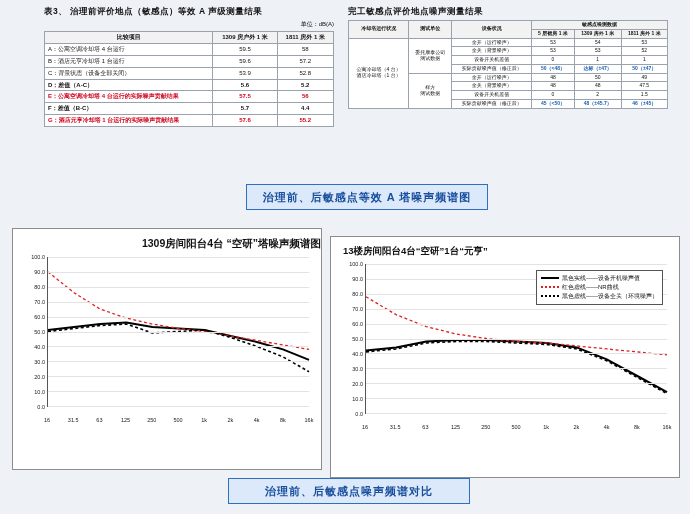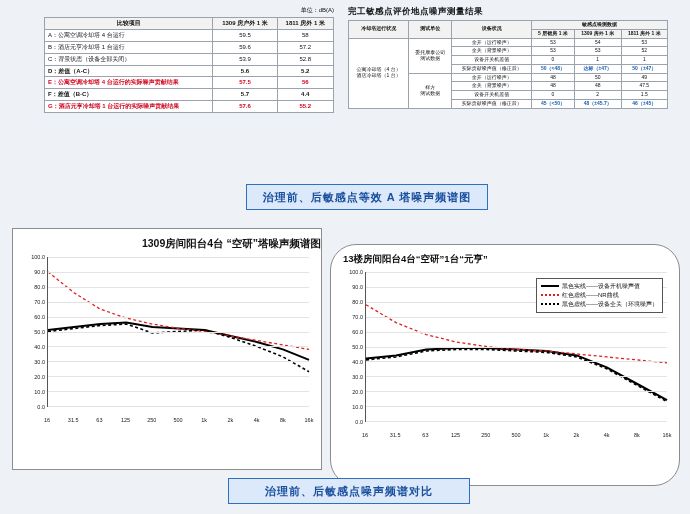--- a/index.html
+++ b/index.html
@@ -53,41 +53,42 @@
     font-size:11px;
     display:flex;align-items:center;justify-content:center;
     letter-spacing:1px;
   }
   #banner1{left:246px;top:184px;width:240px;height:24px;}
   #banner2{left:228px;top:478px;width:240px;height:24px;}
 
   
   .chartbox{background:#fff;border:1px solid #8c8c8c;}
   #chart-left{left:12px;top:228px;width:308px;height:240px;text-align:right;}
-  #chart-right{left:330px;top:244px;width:348px;height:240px;border-radius:26px;}
+  #chart-right{left:330px;top:236px;width:348px;height:240px;}
   .chart-title{font-size:10.5px;font-weight:bold;padding:8px 0 0 12px;}
   .chart-title.small{font-size:9.5px;}
   .plot{position:relative;margin:6px 8px 0 8px;height:168px;}
   .yaxis{position:absolute;left:0;top:0;bottom:18px;width:26px;}
   .ylab{position:absolute;right:2px;font-size:5.5px;transform:translateY(-50%);color:#222;}
   .grid-area{position:absolute;left:26px;right:4px;top:0;bottom:18px;border-left:1px solid #555;border-bottom:1px solid #555;}
   .hline{position:absolute;left:0;right:0;border-top:1px solid #e3e3e3;}
   .xlab{position:absolute;bottom:2px;font-size:5.5px;transform:translateX(-50%);color:#222;}
   svg.series{position:absolute;left:0;top:0;width:100%;height:100%;overflow:visible;}
 
   .legend{position:absolute;font-size:6px;border:1px solid #555;background:#fff;padding:3px 4px;line-height:1.5;}
   .legend div{white-space:nowrap;}
   .lg-swatch{display:inline-block;width:18px;height:0;border-top:2px solid #000;vertical-align:middle;margin-right:3px;}
   .lg-red{border-top:2px dotted #e02020;}
   .lg-blk-dot{border-top:2px dotted #000;}
 </style>
 </head>
 <body>
 
 <div class="panel" id="tl">
+  <div class="tbl-title">表3、   治理前评价地点（敏感点）等效 A 声级测量结果</div>
   <div class="tbl-unit">单位：dB(A)</div>
   <table class="grid">
     <thead>
       <tr>
         <th>比较项目</th>
         <th>1309 房户外 1 米</th>
         <th>1811 房外 1 米</th>
       </tr>
     </thead>
     <tbody id="tl-body">

